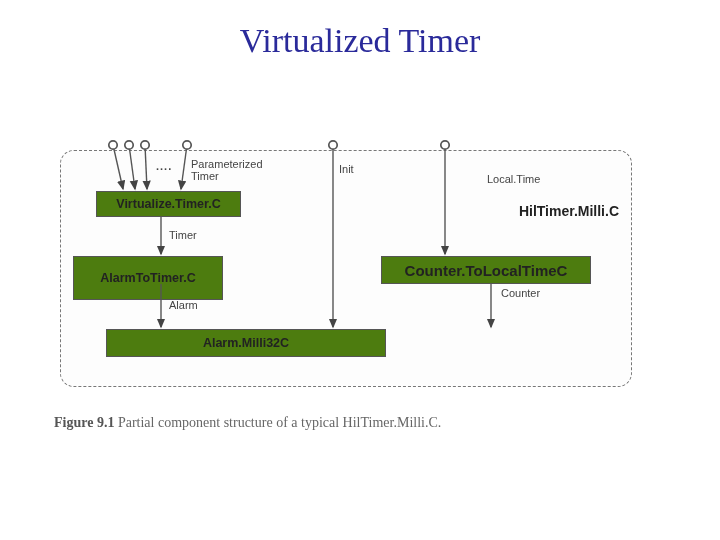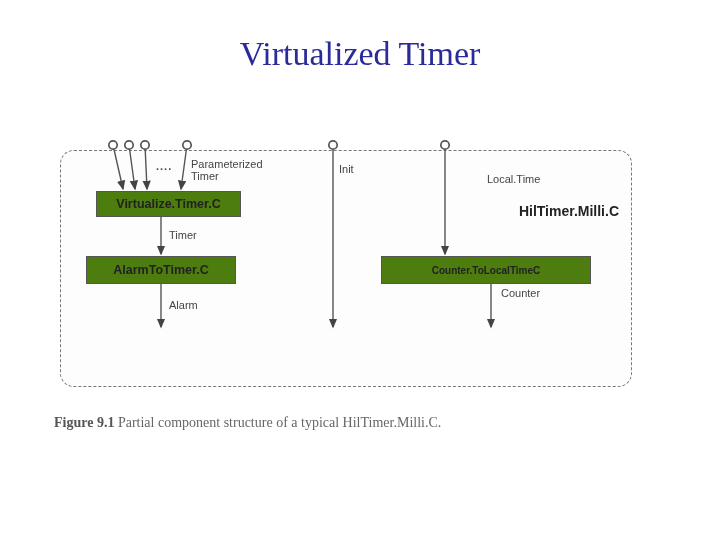--- a/index.html
+++ b/index.html
@@ -17,21 +17,20 @@
   }
   .title {
     position: absolute;
     top: 22px;
     left: 0;
     width: 100%;
     text-align: center;
     font-family: 'Times New Roman', Times, serif;
     font-size: 34px;
     color: #2a2a9a;
-    margin-top: 13px;
   }
   .figure-area {
     position: absolute;
     top: 150px;
     left: 50px;
     width: 620px;
   }
   .outer {
     position: relative;
     width: 570px;
@@ -94,24 +93,25 @@
   <div class="title">Virtualized Timer</div>
 
   <div class="figure-area">
 
     <div class="outer">
 
       <div class="outer-title" style="top:10px; right:12px;margin-top:42px;">HilTimer.Milli.C</div>
 
       <div class="comp" style="left:35px;  top:40px;  width:145px; height:26px; font-size:12.5px;">Virtualize.Timer.C</div>
 
-      <div class="comp" style="left:25px;  top:105px; width:150px; height:28px; font-size:12.5px;">AlarmToTimer.C</div>
+      <div class="comp" style="left:12px;  top:105px; width:150px; height:44px; font-size:12.5px;">AlarmToTimer.C</div>
 
-      <div class="comp" style="left:320px; top:105px; width:210px; height:28px; font-size:10px;">Counter.ToLocalTimeC</div>
+      <div class="comp" style="left:320px; top:105px; width:210px; height:28px; font-size:15px;">Counter.ToLocalTimeC</div>
 
+      <div class="comp" style="left:45px;  top:178px; width:280px; height:28px; font-size:12.5px;">Alarm.Milli32C</div>
 
 
       <div class="lbl" style="left:130px; top:7px; line-height:12px;">
         <span>Parameterized<br>Timer</span>
       </div>
       <div class="lbl" style="left:278px; top:12px;text-align:center;">Init</div>
       <div class="lbl" style="left:390px; top:22px;margin-left:36px;">Local.Time</div>
       <div class="lbl" style="left:108px; top:78px;">Timer</div>
       <div class="lbl" style="left:108px; top:148px;">Alarm</div>
       <div class="lbl" style="left:440px; top:136px;">Counter</div>

